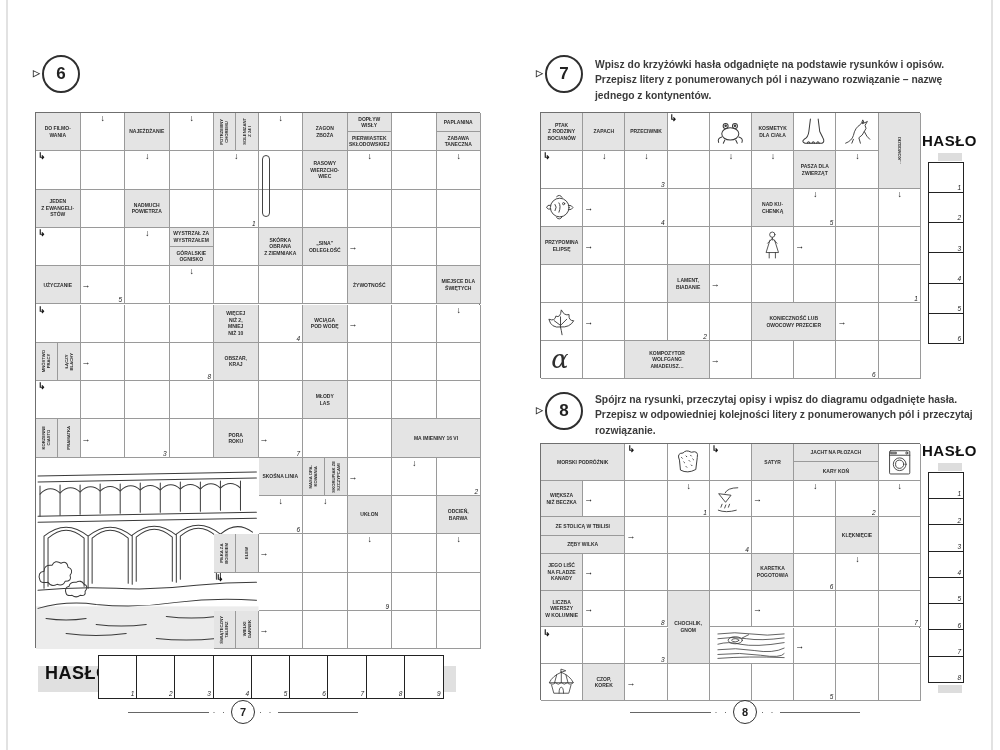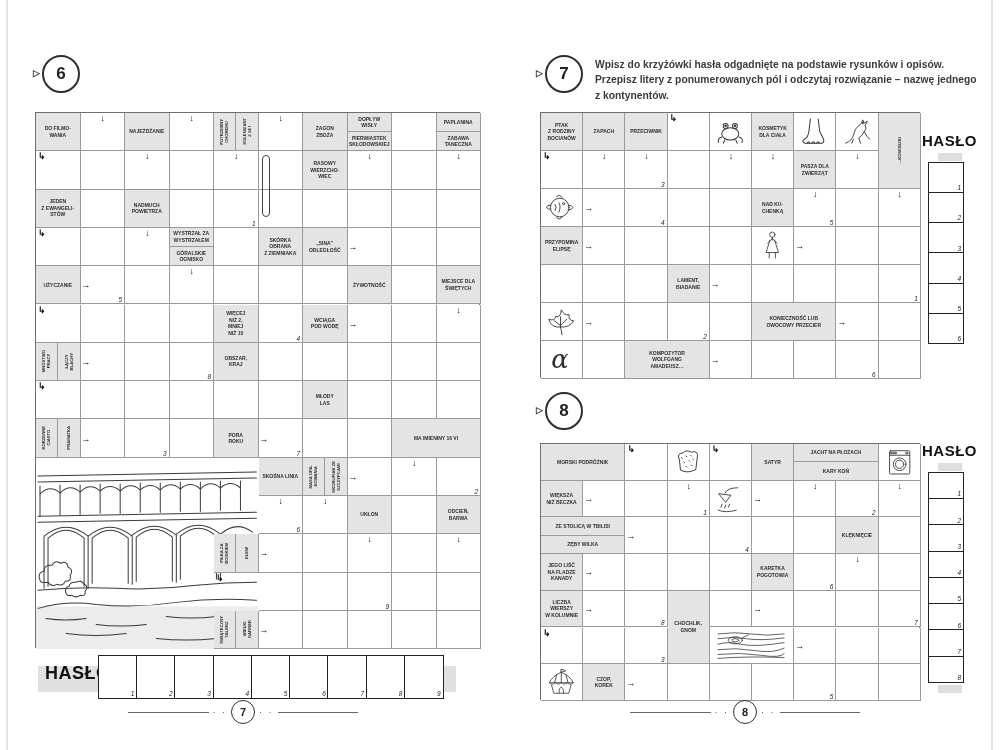--- a/index.html
+++ b/index.html
@@ -70,25 +70,26 @@
   <div class="edge" style="left:6px"></div>
   <div class="edge" style="left:991px"></div>
 
   <div class="badge" style="left:42px;top:55px">
     <span>6</span>
   </div>
 
   <div class="badge" style="left:545px;top:55px">
     <span>7</span>
   </div>
-  <div class="instruction" style="left:595px;top:57px">Wpisz do krzyżówki hasła odgadnięte na podstawie rysunków i opisów. Przepisz litery z ponumerowanych pól i odczytaj rozwiązanie – nazwę jednego z kontynentów.</div>
+  <div class="instruction" style="left:595px;top:57px">Wpisz do krzyżówki hasła odgadnięte na podstawie rysunków i opisów. Przepisz litery z ponumerowanych pól i nazywano rozwiązanie – nazwę jednego z kontynentów.</div>
 
   <div class="badge" style="left:545px;top:392px">
     <span>8</span>
   </div>
+  <div class="instruction" style="left:595px;top:392px">Spójrz na rysunki, przeczytaj opisy i wpisz do diagramu odgadnięte hasła. Przepisz w odpowiedniej kolejności litery z ponumerowanych pól i przeczytaj rozwiązanie.</div>
 
   <div id="p6" class="puzzle" style="left: 35px; top: 112px; width: 445px; height: 536.2px;">
       <div class="cell" style="left: 0px; top: 0px; width: 44.5px; height: 38.3px;"></div>
       <div class="cell" style="left: 44.5px; top: 0px; width: 44.5px; height: 38.3px;"></div>
       <div class="cell" style="left: 89px; top: 0px; width: 44.5px; height: 38.3px;"></div>
       <div class="cell" style="left: 133.5px; top: 0px; width: 44.5px; height: 38.3px;"></div>
       <div class="cell" style="left: 178px; top: 0px; width: 44.5px; height: 38.3px;"></div>
       <div class="cell" style="left: 222.5px; top: 0px; width: 44.5px; height: 38.3px;"></div>
       <div class="cell" style="left: 267px; top: 0px; width: 44.5px; height: 38.3px;"></div>
       <div class="cell" style="left: 311.5px; top: 0px; width: 44.5px; height: 38.3px;"></div>

